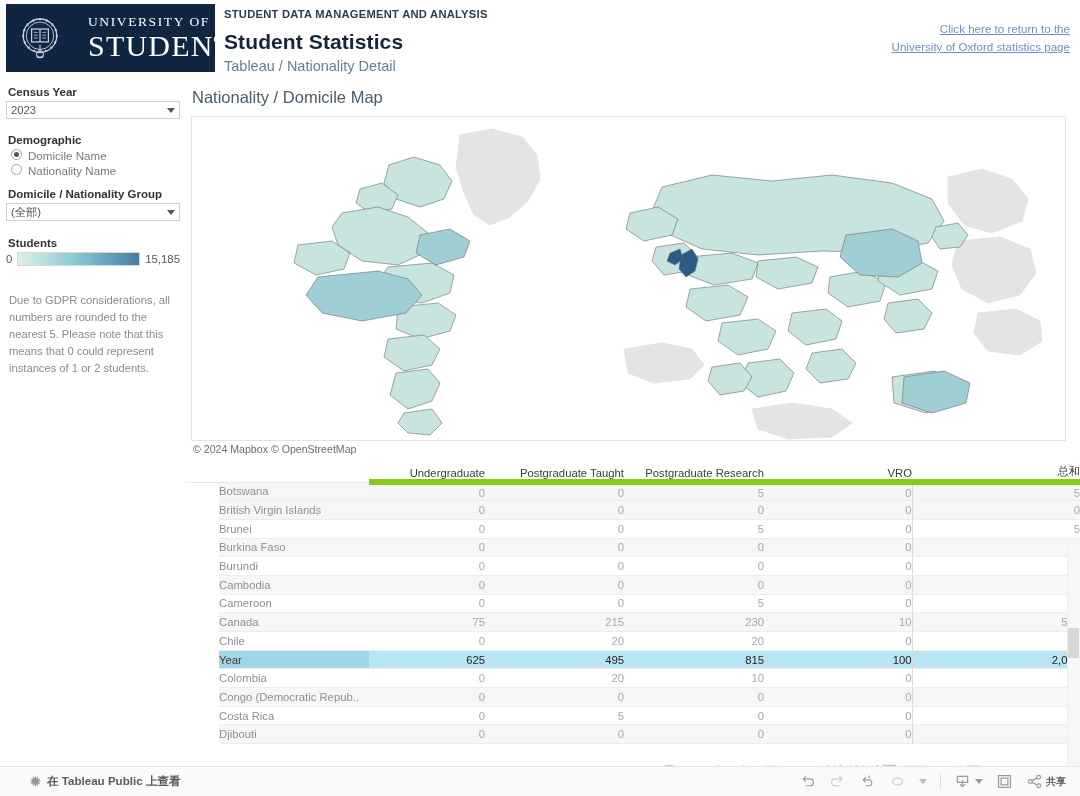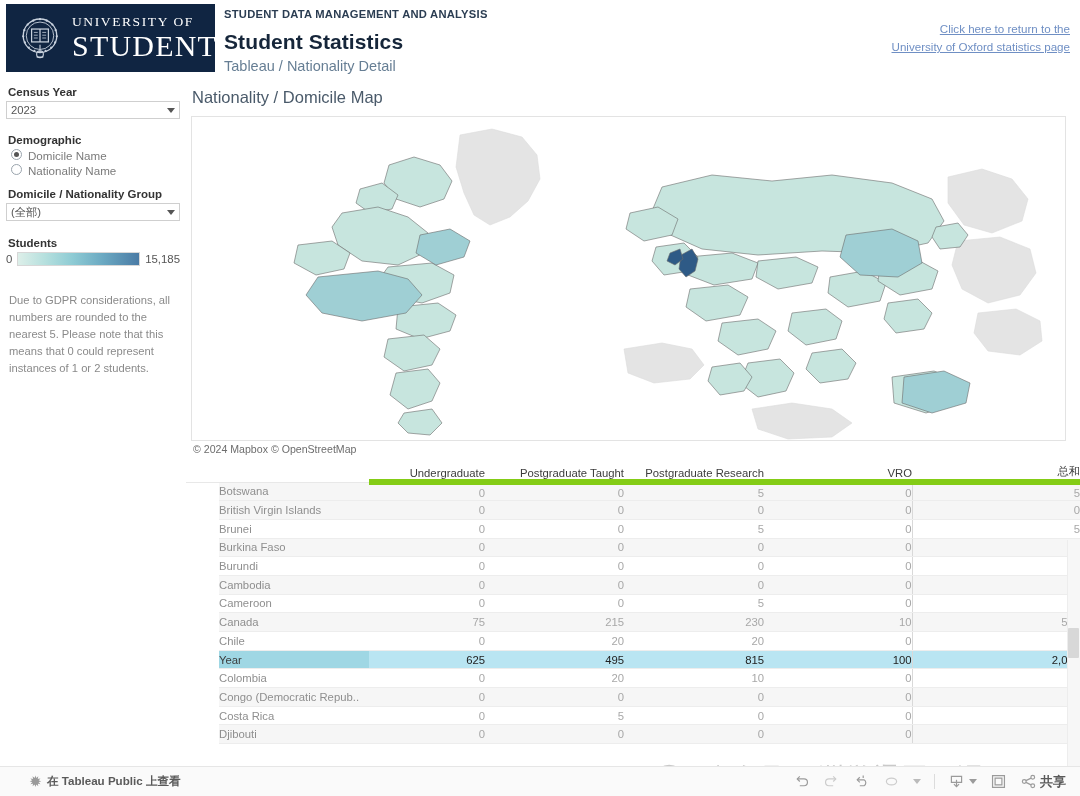--- a/index.html
+++ b/index.html
@@ -12,21 +12,21 @@
   }
   .page { position: relative; width: 1080px; height: 796px; background:#fff; }
 
   
   .header { position:absolute; left:0; top:0; width:1080px; height:78px; background:#fff; }
   .oxford-block {
     position:absolute; left:6px; top:4px; width:209px; height:68px;
     background:#102542; display:flex; align-items:center;
   }
   .crest { width:56px; height:56px; margin-left:6px; flex:0 0 auto; }
-  .ox-words { margin-left:4px; color:#fff; line-height:1; }
+  .ox-words { margin-left:20px; color:#fff; line-height:1; }
   .ox-uni { font-size:13.5px; letter-spacing:1.6px; font-family:"Liberation Serif", serif; }
   .ox-ox  { font-size:30px; letter-spacing:1.2px; font-family:"Liberation Serif", serif; margin-top:2px; }
 
   .title-block { position:absolute; left:224px; top:8px; }
   .t-kicker { font-size:11.2px; font-weight:bold; color:#2b3d52; letter-spacing:.25px; }
   .t-main   { font-size:21px; font-weight:bold; color:#16263a; margin-top:10px; letter-spacing:.1px; }
   .t-sub    { font-size:14.5px; color:#667e94; margin-top:4px; }
 
   .return-link {
     position:absolute; right:10px; top:20px; width:230px; text-align:right;
@@ -109,21 +109,21 @@
   
   .bottombar {
     position:absolute; left:0; bottom:0; width:1080px; height:30px;
     background:#fafafa; border-top:1px solid #e6e6e6; display:flex; align-items:center;
   }
   .tab-public { display:flex; align-items:center; margin-left:30px; font-size:11.6px; color:#5a5a5a; font-weight:bold; }
   .tab-public .star { margin-right:6px; color:#9a9a9a; font-size:13px; }
   .bb-right { margin-left:auto; display:flex; align-items:center; margin-right:14px; gap:13px; color:#9b9b9b; }
   .bb-ic { display:flex; align-items:center; cursor:pointer; }
   .bb-sep { width:1px; height:15px; background:#dcdcdc; }
-  .share-lbl { font-size:13px; color:#5a5a5a; font-weight:bold; margin-left:3px; }
+  .share-lbl { font-size:10px; color:#5a5a5a; font-weight:bold; margin-left:3px; }
 </style>
 </head>
 <body>
 
 <div class="page">
 
   <div class="header">
 
     <div class="oxford-block">
       <svg class="crest" viewBox="0 0 100 100">

